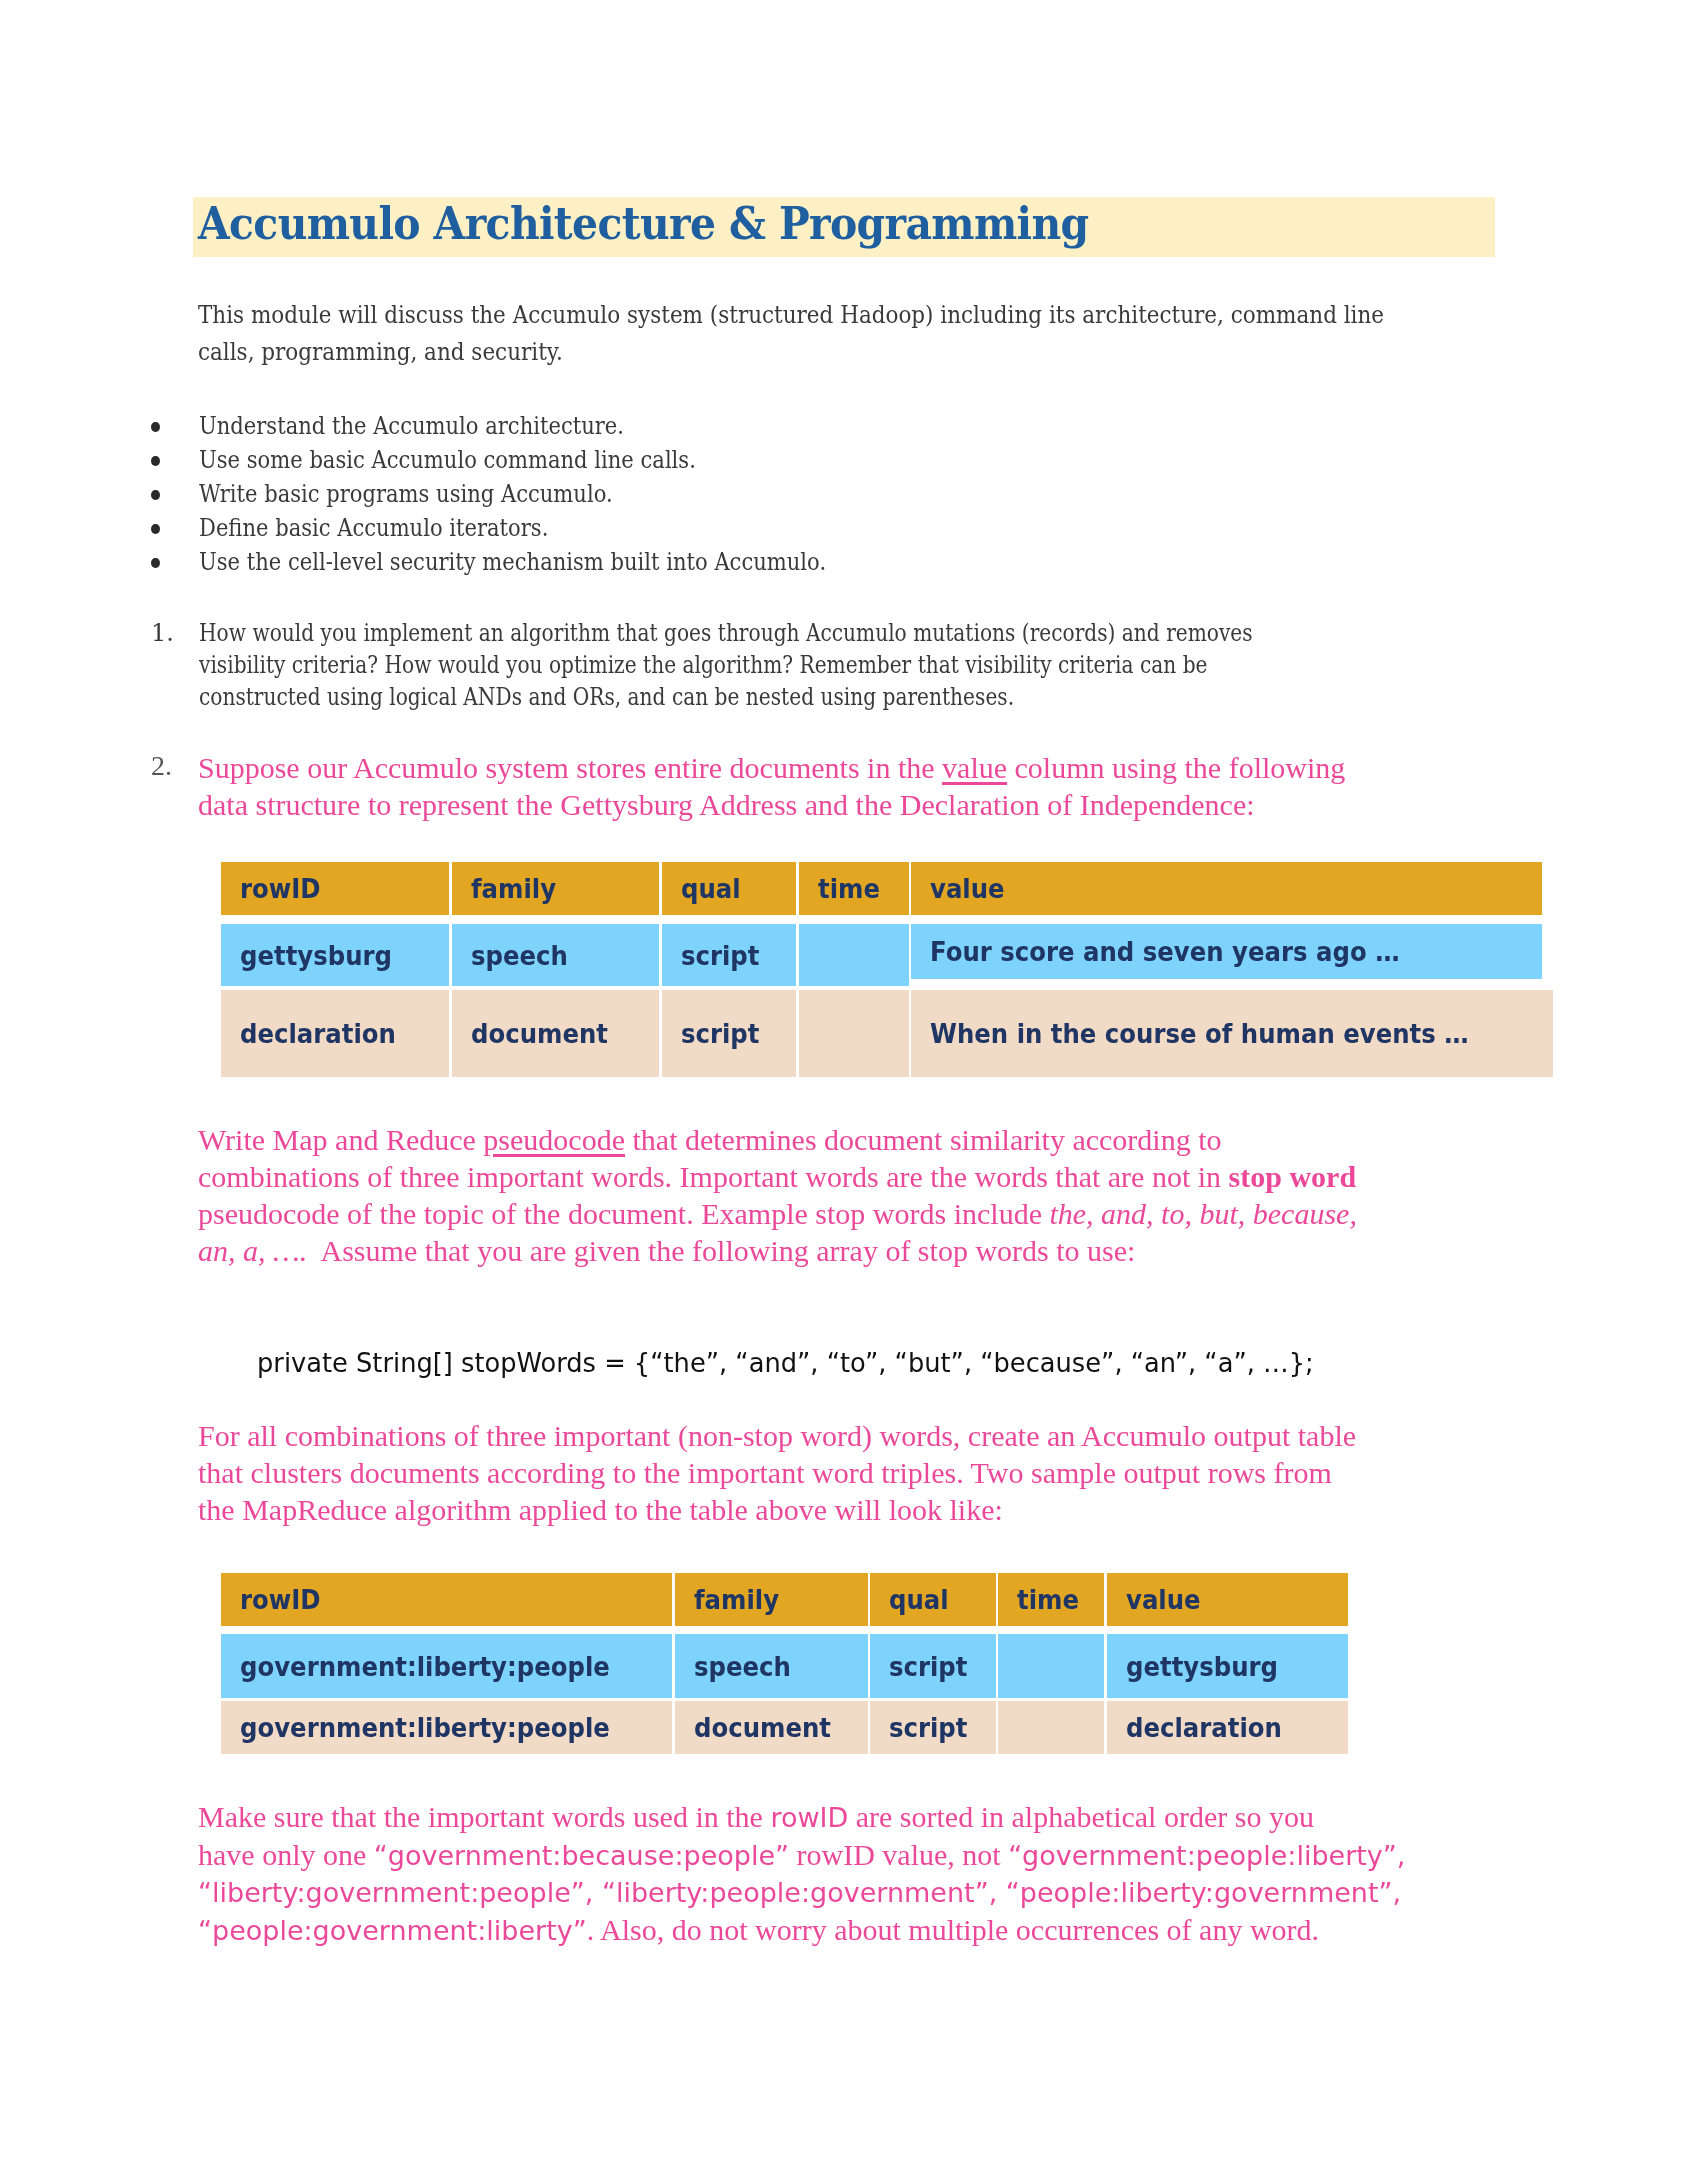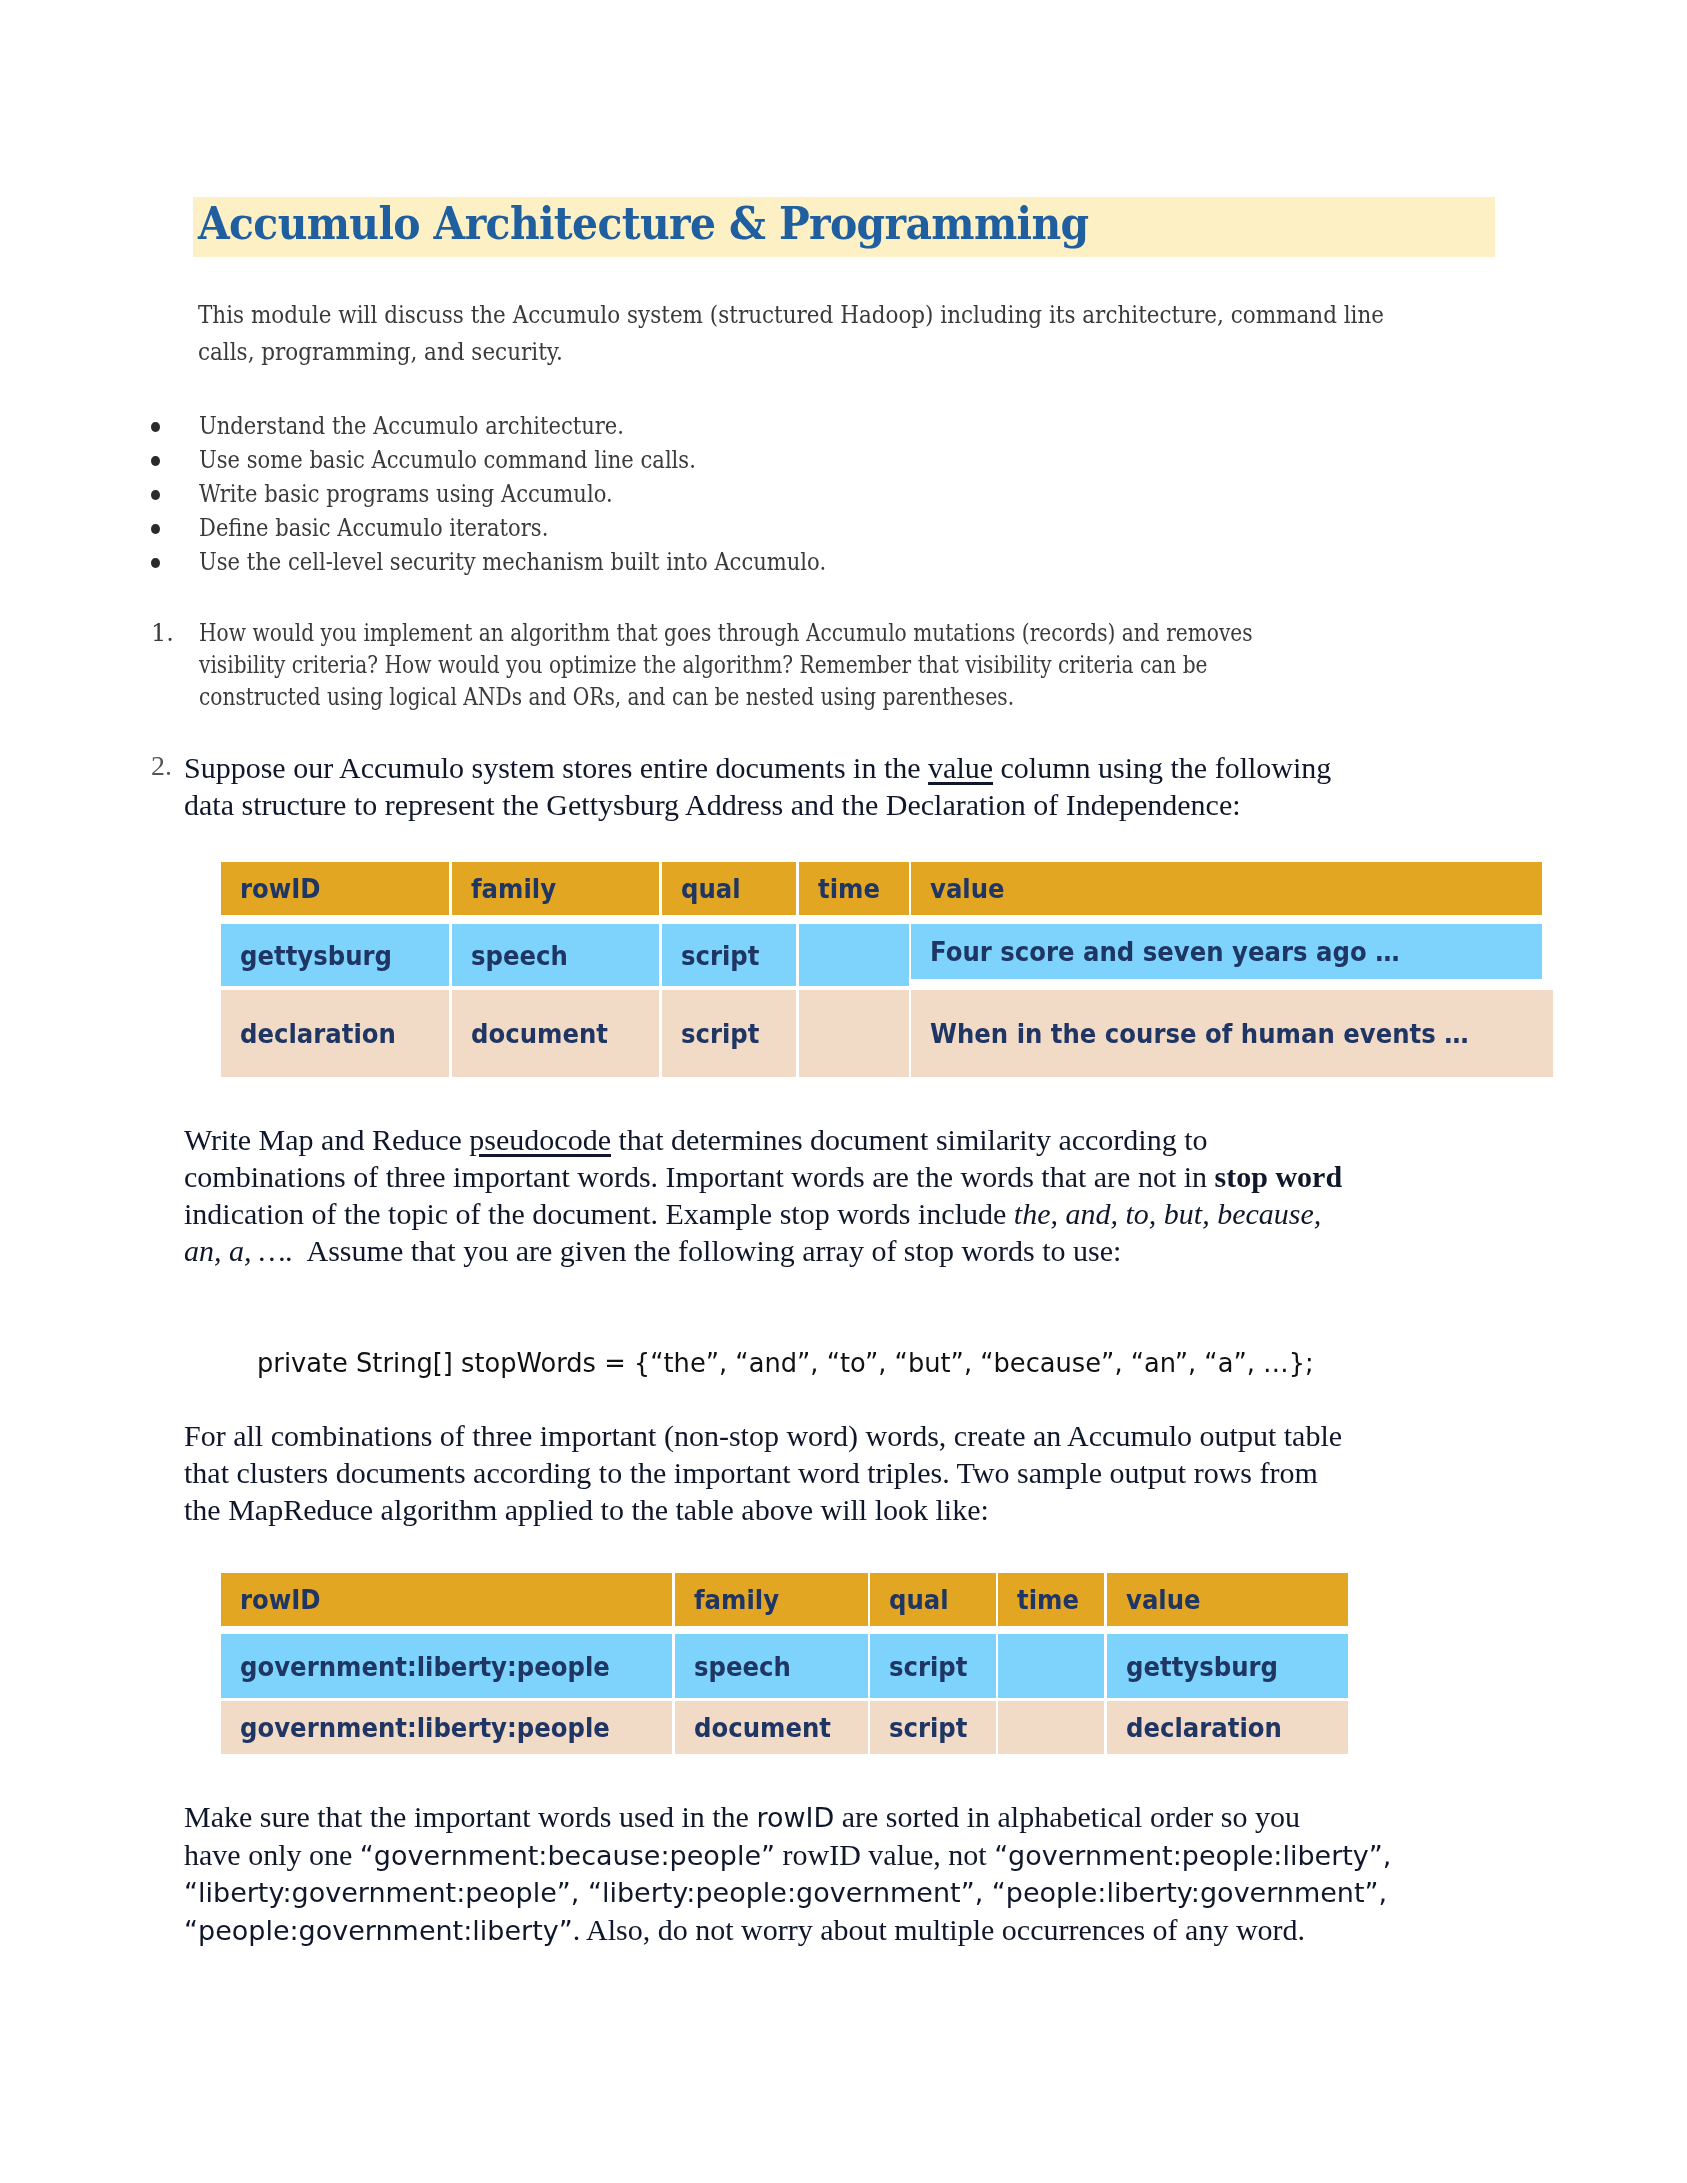--- a/index.html
+++ b/index.html
@@ -48,22 +48,22 @@
     .q1 .body {
       position: absolute; left: 48px; top: 0; width: 1456px;
       transform: scaleX(0.84); transform-origin: left top;
     }
     .q1 .line { display: block; white-space: nowrap; }
     .q2-num {
       position: absolute; left: 151px; top: 750px;
       font-family: "Liberation Serif", serif; font-size: 28px; color: #555;
     }
     .para {
-      position: absolute; left: 184px; font-family: "Liberation Serif", serif;
-      font-size: 30px; line-height: 37px; color: #0f172a; white-space: nowrap;
+      position: absolute; left: 198px; font-family: "Liberation Serif", serif;
+      font-size: 30px; line-height: 37px; color: #ec4899; white-space: nowrap;
     }
     .para .line { display: block; }
     .u { text-decoration: underline; text-underline-offset: 4px; }
     .mono-ish { font-family: "DejaVu Sans", sans-serif; font-size: 27px; }
 
     
     .tbl { position: absolute; border-collapse: separate; border-spacing: 4px 0; }
     .tbl .cell {
       position: absolute; box-sizing: border-box;
       font-family: "DejaVu Sans", sans-serif; font-weight: bold;
@@ -182,21 +182,21 @@
         </div>
       <div class="cell r2" style="left:911px;top:990px;width:642px;height:87px;padding-right:13.2px;">
           <span class="wrap" style="width:609px;">When in the course of human events …</span>
         </div>
     </div>
   </div>
 
   <div class="para" style="top:1121px;">
     <span class="line"><span>Write Map and Reduce </span><span class="u">pseudocode</span><span> that determines document similarity according to</span></span>
     <span class="line"><span>combinations of three important words. Important words are the words that are not in </span><b>stop word</b></span>
-    <span class="line"><span>indication of the topic of the document. Example stop words include </span><i>the, and, to, but, because,</i></span>
+    <span class="line"><span>pseudocode of the topic of the document. Example stop words include </span><i>the, and, to, but, because,</i></span>
     <span class="line"><i>an, a, ….</i><span style="white-space:pre">  Assume that you are given the following array of stop words to use:</span></span>
   </div>
 
   <div class="code">private String[] stopWords = {“the”, “and”, “to”, “but”, “because”, “an”, “a”, …};</div>
 
   <div class="para" style="top:1417px;">
     <span class="line">For all combinations of three important (non-stop word) words, create an Accumulo output table</span>
     <span class="line">that clusters documents according to the important word triples. Two sample output rows from</span>
     <span class="line">the MapReduce algorithm applied to the table above will look like:</span>
   </div>

